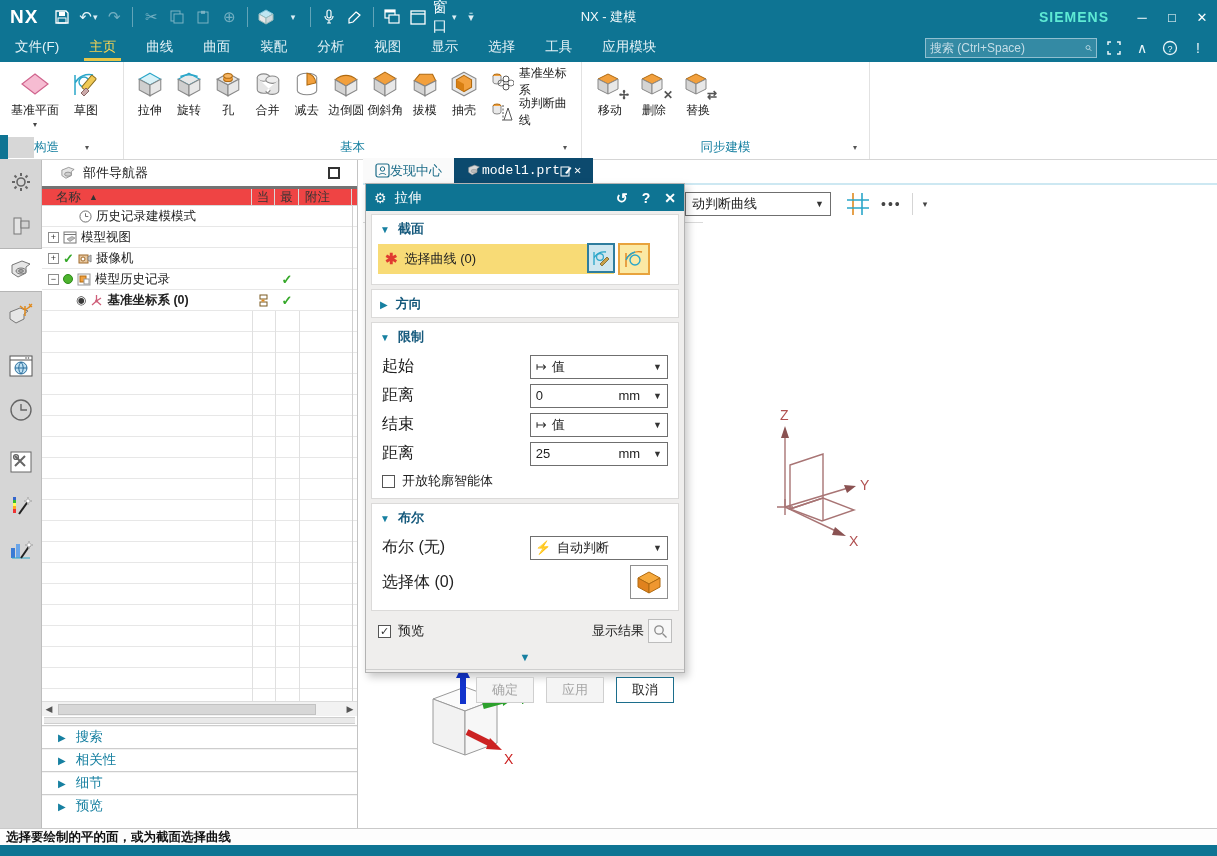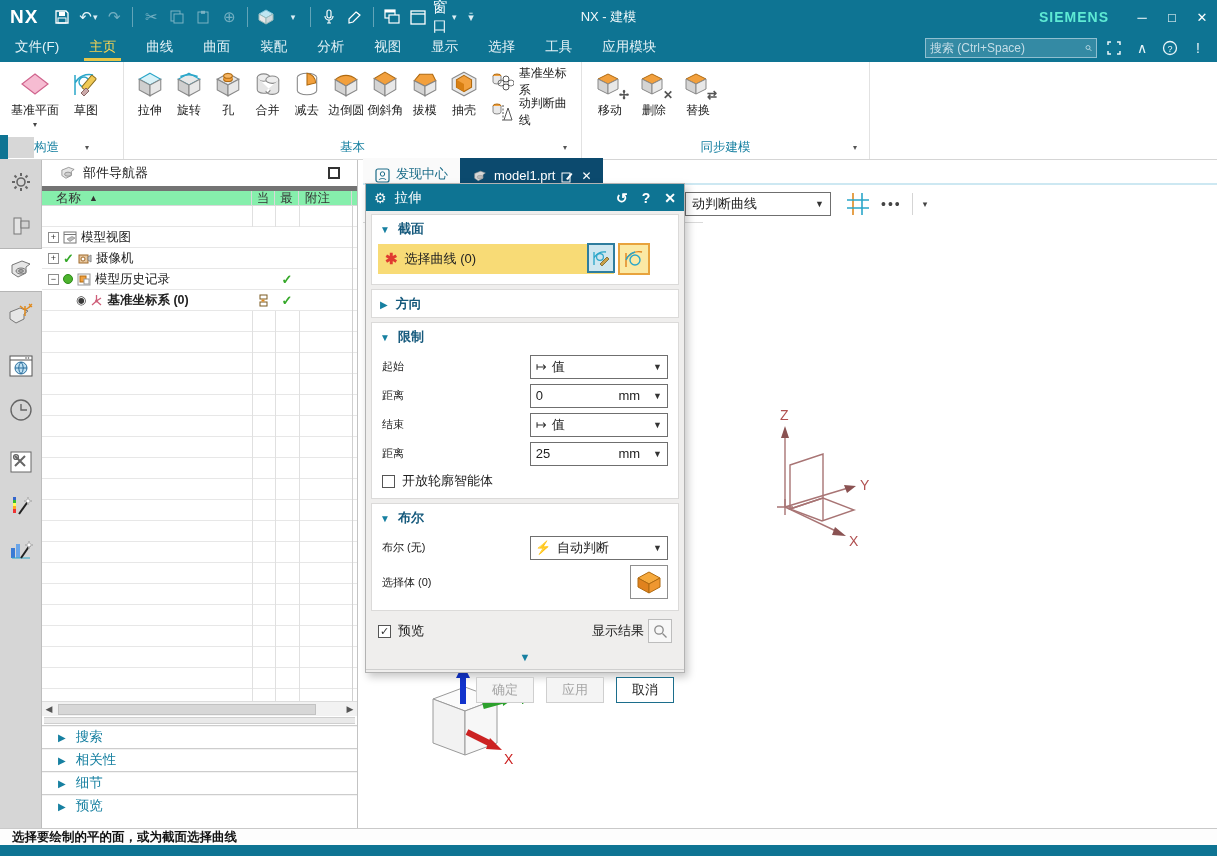--- a/index.html
+++ b/index.html
@@ -51,21 +51,21 @@
   
   .sidebar { position:absolute; left:0; top:160px; width:42px; height:668px; background:#d6d6d6; border-right:1px solid #bdbdbd; }
   .side-item { width:42px; height:44px; display:flex; align-items:center; justify-content:center; color:#555; }
   .side-item.active { background:#fff; border-top:1px solid #b5b5b5; border-bottom:1px solid #b5b5b5; }
   .side-gap { height:8px; }
 
   
   .navigator { position:absolute; left:42px; top:160px; width:316px; height:668px; background:#fff; border-right:1px solid #c3c3c3; }
   .nav-header { height:26px; display:flex; align-items:center; padding:0 17px; gap:6px; font-size:13px; color:#222; }
   .nav-max { margin-left:auto; width:12px; height:12px; border:2px solid #333; }
-  .colheader { height:20px; display:flex; background:#86efac; border-top:5px solid #737373; border-bottom:1px solid #d9d9d9; font-size:12.5px; color:#333; }
+  .colheader { height:20px; display:flex; background:#ef4444; border-top:3px solid #737373; border-bottom:1px solid #d9d9d9; font-size:12.5px; color:#333; }
   .ch { border-right:1px solid #d9d9d9; display:flex; align-items:center; padding-left:6px; gap:8px; }
   .ch.c-name { width:210px; padding-left:14px; }
   .ch.c-cur { width:23px; justify-content:center; padding-left:0; }
   .ch.c-last { width:24px; justify-content:center; padding-left:0; }
   .ch.c-note { width:53px; }
   .sort-ar { font-size:9px; color:#333; }
   .treearea { position:relative; height:495px;
     background:repeating-linear-gradient(to bottom, #fff 0px, #fff 20px, #e7e7e7 20px, #e7e7e7 21px); }
   .vline { position:absolute; top:0; bottom:0; width:1px; background:#e0e0e0; }
   .trow { position:absolute; left:0; width:310px; height:21px; display:flex; align-items:center; font-size:12.5px; color:#222; background:#fff; border-bottom:1px solid #e7e7e7; }
@@ -81,21 +81,21 @@
   .hscroll { height:15px; margin-top:0px; background:#f2f2f2; border-top:1px solid #dcdcdc; display:flex; align-items:center; }
   .hs-ar { width:14px; text-align:center; font-size:9px; color:#555; }
   .hs-track { flex:1; height:13px; position:relative; }
   .hs-thumb { position:absolute; left:2px; top:1px; height:11px; width:258px; background:#d7d7d7; border:1px solid #c2c2c2; }
   .splitter { height:7px; background:#e9e9e9; border-top:1px solid #cfcfcf; border-bottom:1px solid #cfcfcf; margin:1px 2px; }
   .navsec { height:23px; display:flex; align-items:center; gap:10px; padding-left:16px; color:#1780a1; font-size:13.5px; border-top:1px solid #cdcdcd; box-shadow:0 1px 0 #f3f3f3 inset; }
   .navsec .tri { font-size:10px; }
 
   
   .tabsrow { position:absolute; left:363px; top:158px; height:25px; display:flex; align-items:flex-end; }
-  .dtab { height:25px; display:flex; align-items:flex-end; gap:6px; padding:0 12px; font-size:13px; }
+  .dtab { height:25px; display:flex; align-items:center; padding:0 12px; font-size:13px;font-family:Liberation Mono, monospace; }
   .dtab.plain { color:#1c6c88; background:#fafafa; }
   .dtab.active { background:#0c4a6e; color:#fff; }
   .dtab .tclose { font-size:12px; margin-left:2px; }
 
   
   .viewport { position:absolute; left:363px; top:183px; width:854px; height:645px; background:#fff; border-top:2px solid #cde8f2; }
   .selbar { position:absolute; left:0; top:0; width:340px; height:38px; border-bottom:1px solid #dadada; }
   .curve-dd { position:absolute; left:322px; top:7px; width:146px; height:24px; border:1px solid #6f6f6f; background:#fff; display:flex; align-items:center; padding:0 6px; font-size:13px; color:#222; }
   .curve-dd .dar { margin-left:auto; font-size:9px; color:#333; }
   .snapgrp { position:absolute; left:482px; top:7px; display:flex; align-items:center; gap:10px; height:24px; }
@@ -111,40 +111,40 @@
   .grp { margin:3px 5px 4px 5px; background:#fff; border:1px solid #dbdad9; padding-bottom:6px; }
   .grp-hd { display:flex; align-items:center; gap:8px; padding:5px 8px 4px 8px; color:#15597c; font-weight:bold; font-size:13px; }
   .grp-hd .tri { color:#1780a1; font-size:10px; font-weight:normal; }
   .grp.collapsed { padding-bottom:0; }
   .selrow { margin:2px 6px 4px 6px; height:30px; background:#f8db76; display:flex; align-items:center; padding-left:7px; gap:7px; font-size:13px; position:relative; }
   .star { color:#e03b30; font-size:15px; font-weight:bold; }
   .selrow-btns { position:absolute; right:-36px; top:-1px; display:flex; gap:3px; }
   .sbtn1 { width:28px; height:30px; background:#cfe7f0; border:2px solid #2e7d9e; display:flex; align-items:center; justify-content:center; }
   .sbtn2 { width:32px; height:32px; background:#fbe9a4; border:2px solid #e8a33d; display:flex; align-items:center; justify-content:center; }
   .frow { display:flex; align-items:center; margin:4px 10px 4px 10px; height:25px; }
-  .frow .flabel { width:150px; font-size:11px; color:#222; }
+  .frow .flabel { width:150px; font-size:16px; color:#222; }
   .field { width:140px; height:24px; border:1px solid #6f6f6f; background:#fff; display:flex; align-items:center; padding:0 5px; font-size:13px; gap:5px; }
   .field .dar { margin-left:auto; font-size:9px; color:#333; }
   .field .unit { margin-left:auto; color:#222; }
   .field .dar2 { font-size:9px; color:#333; margin-left:8px; }
   .mapsto { font-size:13px; color:#333; }
   .bolt { color:#f2a12b; font-size:13px; }
   .cbrow { display:flex; align-items:center; gap:7px; margin:6px 10px 2px 10px; font-size:13px; }
   .cb { width:13px; height:13px; border:1px solid #555; background:#fff; display:flex; align-items:center; justify-content:center; font-size:11px; color:#333; }
   .bodybtn { margin-left:auto; width:38px; height:34px; border:1px solid #8f8f8f; background:#fff; display:flex; align-items:center; justify-content:center; }
   .prevrow { display:flex; align-items:center; gap:7px; margin:8px 12px 0 12px; font-size:13px; }
   .showres { margin-left:auto; display:flex; align-items:center; gap:4px; color:#222; }
   .resbtn { width:24px; height:24px; border:1px solid #bdbdbd; background:#f7f7f7; display:flex; align-items:center; justify-content:center; }
   .dlg-collapse { text-align:center; color:#1780a1; font-size:11px; margin-top:8px; }
   .dlg-foot { border-top:1px solid #cfcfcf; margin-top:6px; padding:7px 10px 0 10px; display:flex; justify-content:flex-end; gap:12px; }
   .dbtn { width:58px; height:26px; display:flex; align-items:center; justify-content:center; font-size:13px; background:#f4f4f4; border:1px solid #cfcfcf; color:#a6a6a6; }
   .dbtn.enabled { background:#fff; border:1px solid #1c6e8c; color:#222; }
 
   
-  .statusbar { position:absolute; left:0; top:828px; width:100%; height:17px; background:#fdfdfd; border-top:1px solid #c9c9c9; display:flex; align-items:center; padding-left:12px; font-size:12.5px; font-weight:bold; color:#111; }
+  .statusbar { position:absolute; left:0; top:828px; width:100%; height:17px; background:#fdfdfd; border-top:1px solid #c9c9c9; display:flex; align-items:center; padding-left:6px; font-size:12.5px; font-weight:bold; color:#111; }
   .bottomstrip { position:absolute; left:0; top:845px; width:100%; height:11px; background:#0e7493; }
 
   svg { display:block; }
 </style>
 </head>
 <body>
 
 <div class="titlebar">
   <div class="nx-logo">NX</div>
   <div class="qat">
@@ -568,20 +568,33 @@
     <div class="ch c-note">
         <span>附注</span>
       </div>
   </div>
   <div class="treearea">
     <div class="vline" style="left:210px;"></div>
     <div class="vline" style="left:233px;"></div>
     <div class="vline" style="left:257px;"></div>
     <div class="vline" style="left:310px; background:#d0d0d0;"></div>
 
+    <div class="trow" style="top:0;">
+      <div class="namecell" style="padding-left:22px;">
+        <span class="noexp"></span>
+        <svg width="13" height="13" viewBox="0 0 14 14">
+            <circle cx="7" cy="7" r="6" fill="#fff" stroke="#666"></circle>
+            <path d="M7 3.5V7h3" fill="none" stroke="#666"></path>
+          </svg>
+        <span>历史记录建模模式</span>
+      </div>
+      <div class="cell c1"></div>
+        <div class="cell c2"></div>
+        <div class="cell c3"></div>
+    </div>
 
     <div class="trow" style="top:21px;">
       <div class="namecell" style="padding-left:6px;">
         <span class="expander">+</span>
         <svg width="14" height="13" viewBox="0 0 14 13">
             <rect x="1" y="1" width="12" height="11" fill="#fff" stroke="#777"></rect>
             <path d="M1 3.5h12" stroke="#777"></path>
             <path d="M4 8 L9 5.5 l3 1.5 -2 1.5 -3 2z" fill="#bbb" stroke="#777" stroke-width=".6"></path>
           </svg>
         <span>模型视图</span>

